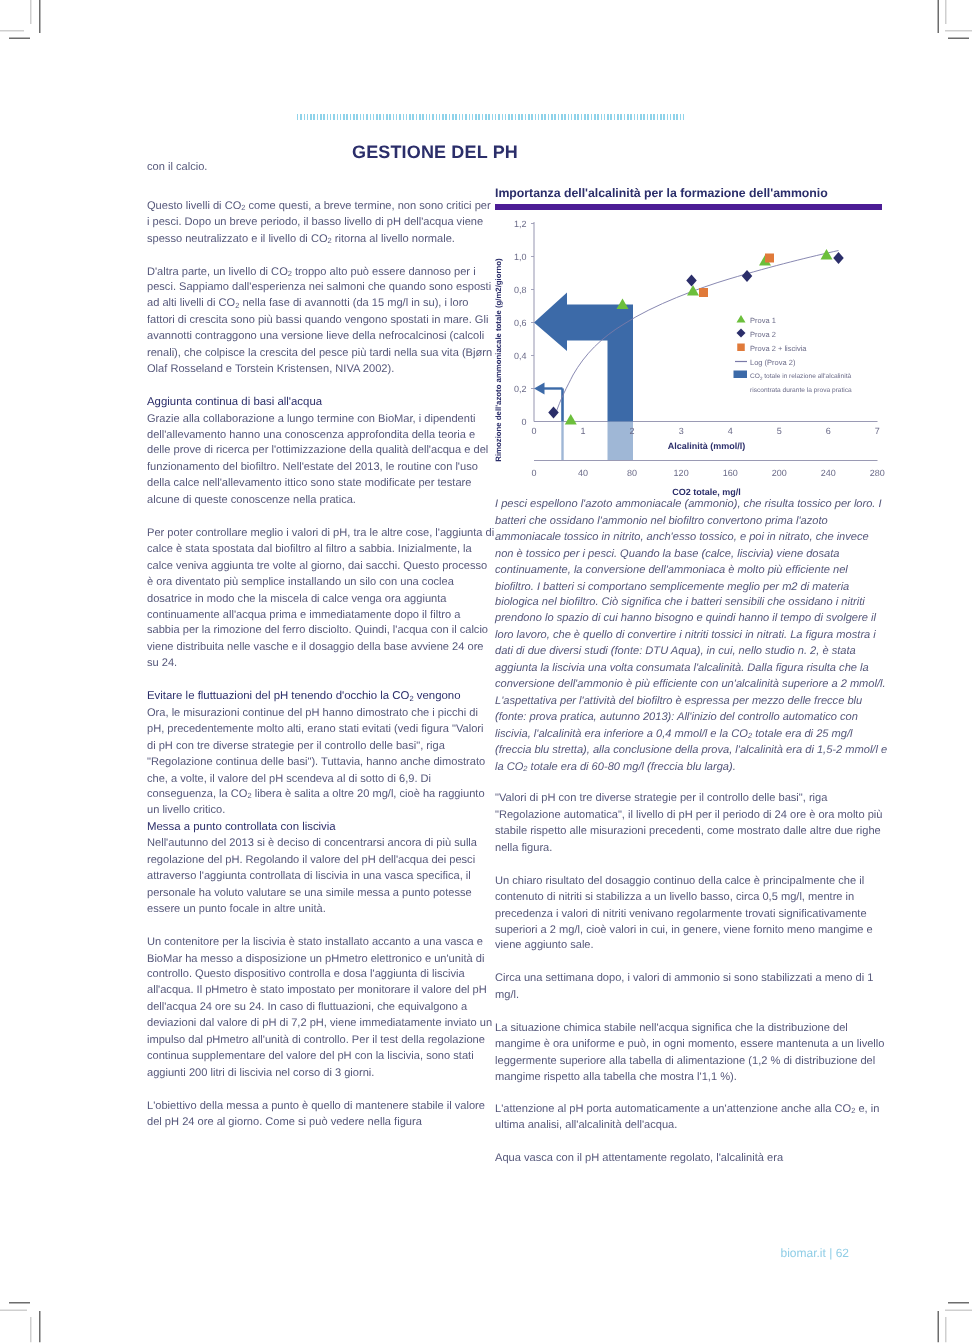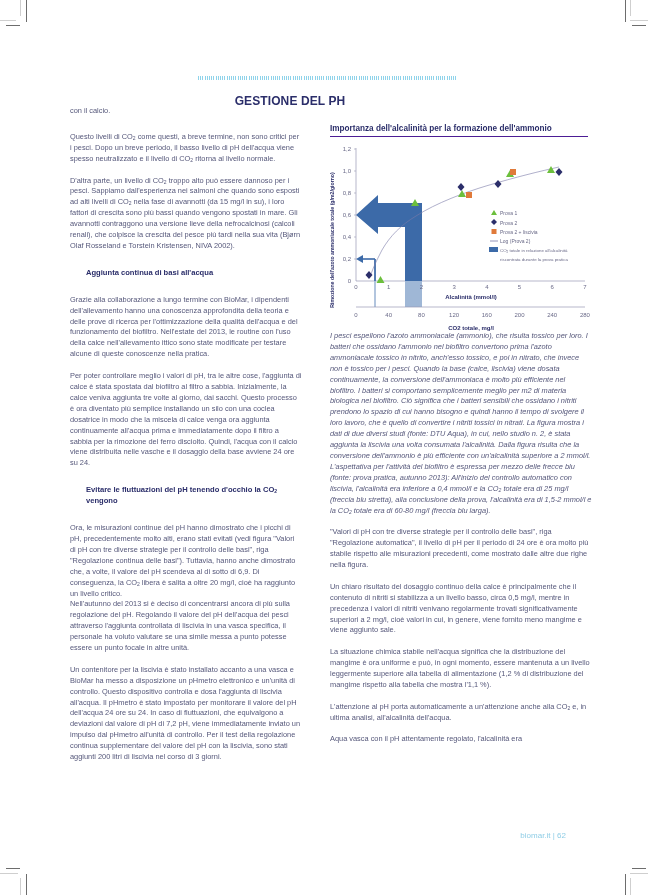--- a/index.html
+++ b/index.html
@@ -17,30 +17,30 @@
     text-align: center; font-weight: bold; font-size: 12px;
     color: #2b2e6a; letter-spacing: 0.1px; margin-top: 39px;
   }
   .title-rule {
     position: absolute; left: 198px; top: 76px; width: 258px; height: 4px;
     background: repeating-linear-gradient(90deg, #8fd3ea 0 1px, #ffffff 1px 2.2px);
   }
 
   .col { position: absolute; font-size: 7.4px; line-height: 10.9px; color: #55577a; }
   .col p { margin: 0 0 10.9px 0; }
-  .col h3 { margin: 16px; font-size: 7.6px; line-height: 10.9px; font-weight: bold; color: #2b2e6a; }
-  .col-left { left: 70px; top: 106px; width: 232px; }
+  .col h3 { margin: 0; font-size: 7.6px; line-height: 10.9px; font-weight: normal; color: #2b2e6a; }
+  .col-left { left: 98px; top: 106px; width: 232px; }
   .col-right { left: 330px; top: 331px; width: 262px; }
   .italic { font-style: italic; }
   sub { font-size: 5px; vertical-align: -1px; line-height: 0; }
 
   .chart-title {
     position: absolute; left: 330px; top: 124px; width: 258px;
     font-size: 8.2px; font-weight: bold; color: #2b2e6a;
-    padding-bottom: 3px; border-bottom: 1px solid #4c1d95;
+    padding-bottom: 3px; border-bottom: 4px solid #4c1d95;
   }
   .chart-svg { position: absolute; left: 326px; top: 140px; }
 
   .footer {
     position: absolute; right: 82px; top: 831px; font-size: 8px; color: #8fcde6;
   }
 </style>
 </head>
 <body>
 
@@ -66,22 +66,24 @@
 
 <div class="col col-left">
   <p>con il calcio.</p>
   <p style="margin-top:15px;"><span>Questo livelli di CO</span><sub>2</sub><span> come questi, a breve termine, non sono critici per i pesci. Dopo un breve periodo, il basso livello di pH dell'acqua viene spesso neutralizzato e il livello di CO</span><sub>2</sub><span> ritorna al livello normale.</span></p>
   <p><span>D'altra parte, un livello di CO</span><sub>2</sub><span> troppo alto può essere dannoso per i pesci. Sappiamo dall'esperienza nei salmoni che quando sono esposti ad alti livelli di CO</span><sub>2</sub><span> nella fase di avannotti (da 15 mg/l in su), i loro fattori di crescita sono più bassi quando vengono spostati in mare. Gli avannotti contraggono una versione lieve della nefrocalcinosi (calcoli renali), che colpisce la crescita del pesce più tardi nella sua vita (Bjørn Olaf Rosseland e Torstein Kristensen, NIVA 2002).</span></p>
   <h3>Aggiunta continua di basi all'acqua</h3>
   <p>Grazie alla collaborazione a lungo termine con BioMar, i dipendenti dell'allevamento hanno una conoscenza approfondita della teoria e delle prove di ricerca per l'ottimizzazione della qualità dell'acqua e del funzionamento del biofiltro. Nell'estate del 2013, le routine con l'uso della calce nell'allevamento ittico sono state modificate per testare alcune di queste conoscenze nella pratica.</p>
   <p>Per poter controllare meglio i valori di pH, tra le altre cose, l'aggiunta di calce è stata spostata dal biofiltro al filtro a sabbia. Inizialmente, la calce veniva aggiunta tre volte al giorno, dai sacchi. Questo processo è ora diventato più semplice installando un silo con una coclea dosatrice in modo che la miscela di calce venga ora aggiunta continuamente all'acqua prima e immediatamente dopo il filtro a sabbia per la rimozione del ferro disciolto. Quindi, l'acqua con il calcio viene distribuita nelle vasche e il dosaggio della base avviene 24 ore su 24.</p>
   <h3><span>Evitare le fluttuazioni del pH tenendo d'occhio la CO</span><sub>2</sub><span> vengono</span></h3>
   <p style="margin-bottom:0"><span>Ora, le misurazioni continue del pH hanno dimostrato che i picchi di pH, precedentemente molto alti, erano stati evitati (vedi figura "Valori di pH con tre diverse strategie per il controllo delle basi", riga "Regolazione continua delle basi"). Tuttavia, hanno anche dimostrato che, a volte, il valore del pH scendeva al di sotto di 6,9. Di conseguenza, la CO</span><sub>2</sub><span> libera è salita a oltre 20 mg/l, cioè ha raggiunto un livello critico.</span></p>
+  <h3>Messa a punto controllata con liscivia</h3>
   <p>Nell'autunno del 2013 si è deciso di concentrarsi ancora di più sulla regolazione del pH. Regolando il valore del pH dell'acqua dei pesci attraverso l'aggiunta controllata di liscivia in una vasca specifica, il personale ha voluto valutare se una simile messa a punto potesse essere un punto focale in altre unità.</p>
   <p>Un contenitore per la liscivia è stato installato accanto a una vasca e BioMar ha messo a disposizione un pHmetro elettronico e un'unità di controllo. Questo dispositivo controlla e dosa l'aggiunta di liscivia all'acqua. Il pHmetro è stato impostato per monitorare il valore del pH dell'acqua 24 ore su 24. In caso di fluttuazioni, che equivalgono a deviazioni dal valore di pH di 7,2 pH, viene immediatamente inviato un impulso dal pHmetro all'unità di controllo. Per il test della regolazione continua supplementare del valore del pH con la liscivia, sono stati aggiunti 200 litri di liscivia nel corso di 3 giorni.</p>
+  <p>L'obiettivo della messa a punto è quello di mantenere stabile il valore del pH 24 ore al giorno. Come si può vedere nella figura</p>
 </div>
 
 <div class="chart-title">Importanza dell'alcalinità per la formazione dell'ammonio</div>
 
 <svg class="chart-svg" width="266" height="192" viewBox="0 0 266 192" font-family="Liberation Sans, sans-serif">
 
   <g>
     <text x="8" y="100" font-size="5.2" fill="#2b2e6a" font-weight="bold" transform="rotate(-90 8 100)" text-anchor="middle">Rimozione dell'azoto ammoniacale totale (g/m2/giorno)</text>
   </g>
   <line x1="30" y1="8" x2="30" y2="141" stroke="#9a9ab4" stroke-width="0.7"></line>
@@ -175,18 +177,19 @@
     <rect x="163" y="107" width="9" height="5" fill="#3c6aa8"></rect>
     <text x="174" y="112" font-size="4.4">CO<tspan font-size="3" dy="1">2</tspan><tspan dy="-1"> totale in relazione all'alcalinità</tspan></text>
     <text x="174" y="121" font-size="4.4">riscontrata durante la prova pratica</text>
   </g>
 </svg>
 
 <div class="col col-right">
   <p class="italic"><span>I pesci espellono l'azoto ammoniacale (ammonio), che risulta tossico per loro. I batteri che ossidano l'ammonio nel biofiltro convertono prima l'azoto ammoniacale tossico in nitrito, anch'esso tossico, e poi in nitrato, che invece non è tossico per i pesci. Quando la base (calce, liscivia) viene dosata continuamente, la conversione dell'ammoniaca è molto più efficiente nel biofiltro. I batteri si comportano semplicemente meglio per m2 di materia biologica nel biofiltro. Ciò significa che i batteri sensibili che ossidano i nitriti prendono lo spazio di cui hanno bisogno e quindi hanno il tempo di svolgere il loro lavoro, che è quello di convertire i nitriti tossici in nitrati. La figura mostra i dati di due diversi studi (fonte: DTU Aqua), in cui, nello studio n. 2, è stata aggiunta la liscivia una volta consumata l'alcalinità. Dalla figura risulta che la conversione dell'ammonio è più efficiente con un'alcalinità superiore a 2 mmol/l. L'aspettativa per l'attività del biofiltro è espressa per mezzo delle frecce blu (fonte: prova pratica, autunno 2013): All'inizio del controllo automatico con liscivia, l'alcalinità era inferiore a 0,4 mmol/l e la CO</span><sub>2</sub><span> totale era di 25 mg/l (freccia blu stretta), alla conclusione della prova, l'alcalinità era di 1,5-2 mmol/l e la CO</span><sub>2</sub><span> totale era di 60-80 mg/l (freccia blu larga).</span></p>
   <p>"Valori di pH con tre diverse strategie per il controllo delle basi", riga "Regolazione automatica", il livello di pH per il periodo di 24 ore è ora molto più stabile rispetto alle misurazioni precedenti, come mostrato dalle altre due righe nella figura.</p>
   <p>Un chiaro risultato del dosaggio continuo della calce è principalmente che il contenuto di nitriti si stabilizza a un livello basso, circa 0,5 mg/l, mentre in precedenza i valori di nitriti venivano regolarmente trovati significativamente superiori a 2 mg/l, cioè valori in cui, in genere, viene fornito meno mangime e viene aggiunto sale.</p>
+  <p>Circa una settimana dopo, i valori di ammonio si sono stabilizzati a meno di 1 mg/l.</p>
   <p>La situazione chimica stabile nell'acqua significa che la distribuzione del mangime è ora uniforme e può, in ogni momento, essere mantenuta a un livello leggermente superiore alla tabella di alimentazione (1,2 % di distribuzione del mangime rispetto alla tabella che mostra l'1,1 %).</p>
   <p><span>L'attenzione al pH porta automaticamente a un'attenzione anche alla CO</span><sub>2</sub><span> e, in ultima analisi, all'alcalinità dell'acqua.</span></p>
   <p>Aqua vasca con il pH attentamente regolato, l'alcalinità era</p>
 </div>
 
 <div class="footer">biomar.it | 62</div>
 
 </body></html>

